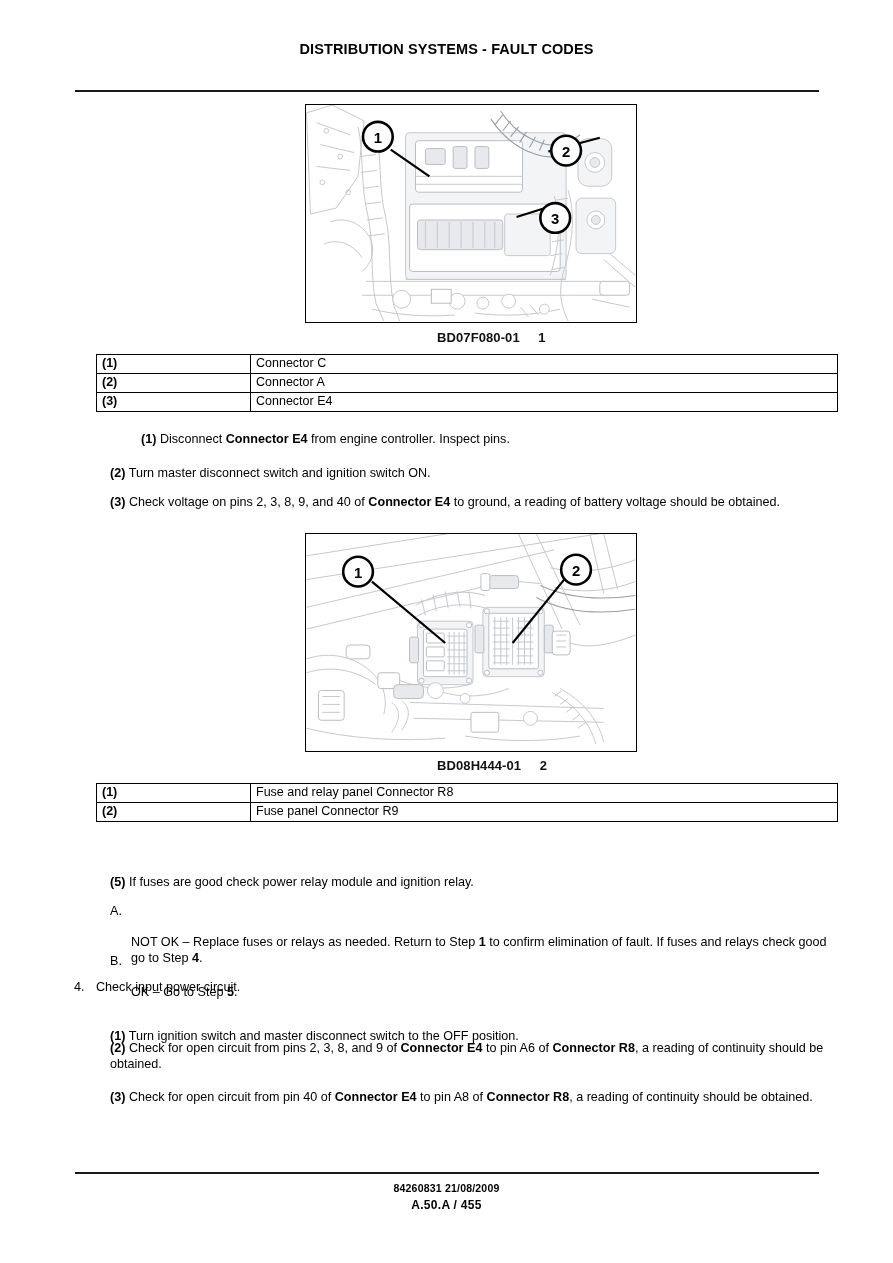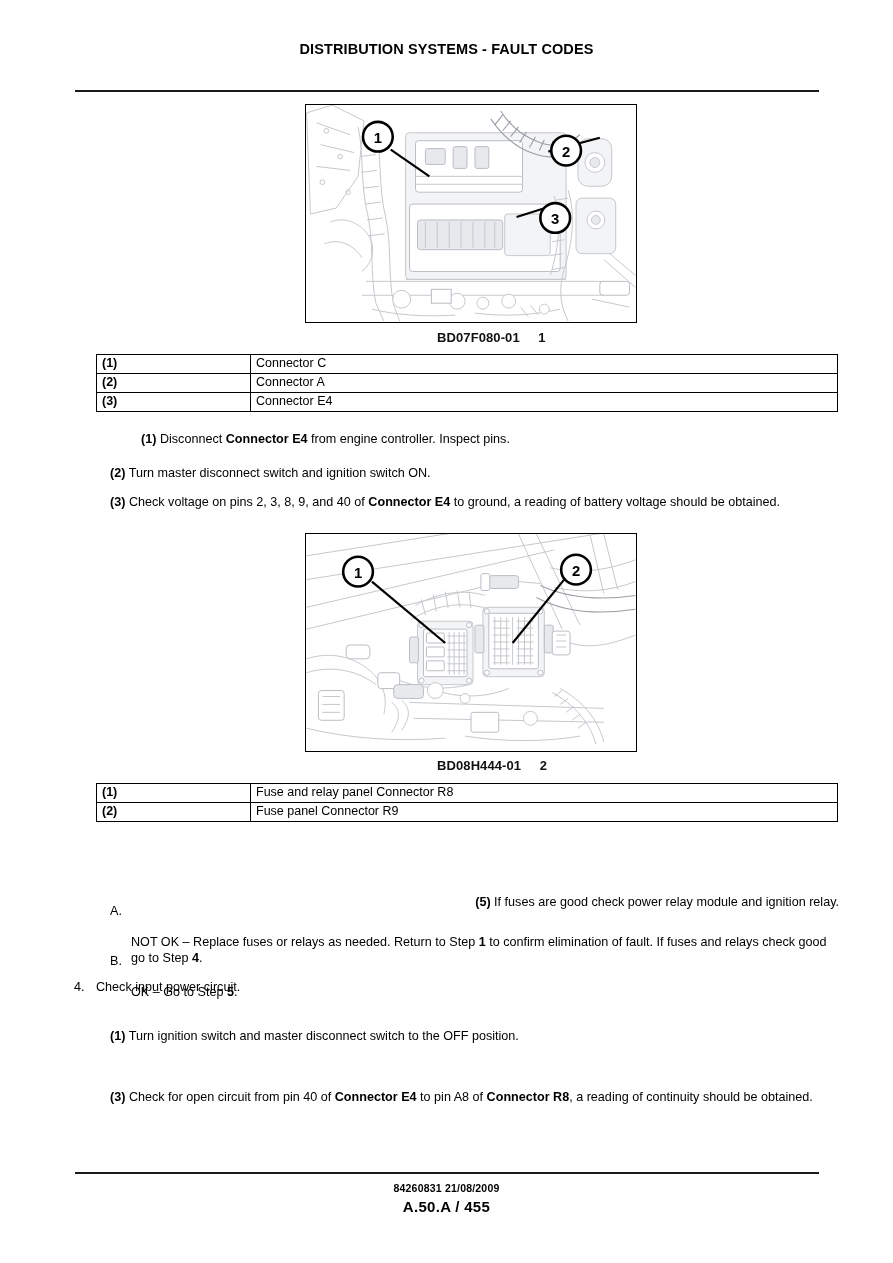--- a/index.html
+++ b/index.html
@@ -59,21 +59,21 @@
     left: 0;
     width: 893px;
     text-align: center;
   }
   .footer-code {
     font-size: 10.5px;
     font-weight: bold;
     letter-spacing: 0.2px;
   }
   .footer-page {
-    font-size: 15px;
+    font-size: 12px;
     font-weight: bold;
     margin-top: 4px;
     letter-spacing: 0.3px;
   }
 
   
   .figure-frame {
     position: absolute;
     border: 1.5px solid #000000;
     background: #ffffff;
@@ -159,21 +159,21 @@
     text-align: left;
   }
   .para b { font-weight: bold; }
   .lead { font-weight: bold; }
 
   #p-1 { left: 110px; top: 431px; width: 720px; margin-left: 31px; }
   #p-2 { left: 110px; top: 465px; width: 720px; }
   #p-3 { left: 110px; top: 494px; width: 729px; }
 
   #p-4 { left: 110px; top: 840px; width: 729px; }
-  #p-5 { left: 110px; top: 894px; width: 729px; text-align: right; }
+  #p-5 { left: 110px; top: 874px; width: 729px; }
 
   .sub-item {
     position: absolute;
     font-size: 12.6px;
     line-height: 1.28;
     display: flex;
     gap: 8px;
   }
   .sub-item .marker { flex: 0 0 auto; min-width: 13px; }
   .sub-item .body { flex: 1 1 auto; margin-top: 31px; }
@@ -455,20 +455,23 @@
 
   <div class="num-item" id="n-4">
     <span class="marker">4.</span>
     <span class="body">Check input power circuit.</span>
   </div>
 
   <div class="para" id="p-4-1">
     <span class="lead">(1)</span><span> Turn ignition switch and master disconnect switch to the OFF position.</span>
   </div>
 
+  <div class="para" id="p-4-2">
+    <span class="lead">(2)</span><span> Check for open circuit from pins 2, 3, 8, and 9 of </span><b>Connector E4</b><span> to pin A6 of </span><b>Connector R8</b><span>, a reading of continuity should be obtained.</span>
+  </div>
 
   <div class="para" id="p-4-3">
     <span class="lead">(3)</span><span> Check for open circuit from pin 40 of </span><b>Connector E4</b><span> to pin A8 of </span><b>Connector R8</b><span>, a reading of continuity should be obtained.</span>
   </div>
 
   <div class="rule-bottom"></div>
   <div class="page-footer">
     <div class="footer-code">84260831 21/08/2009</div>
     <div class="footer-page">A.50.A / 455</div>
   </div>

